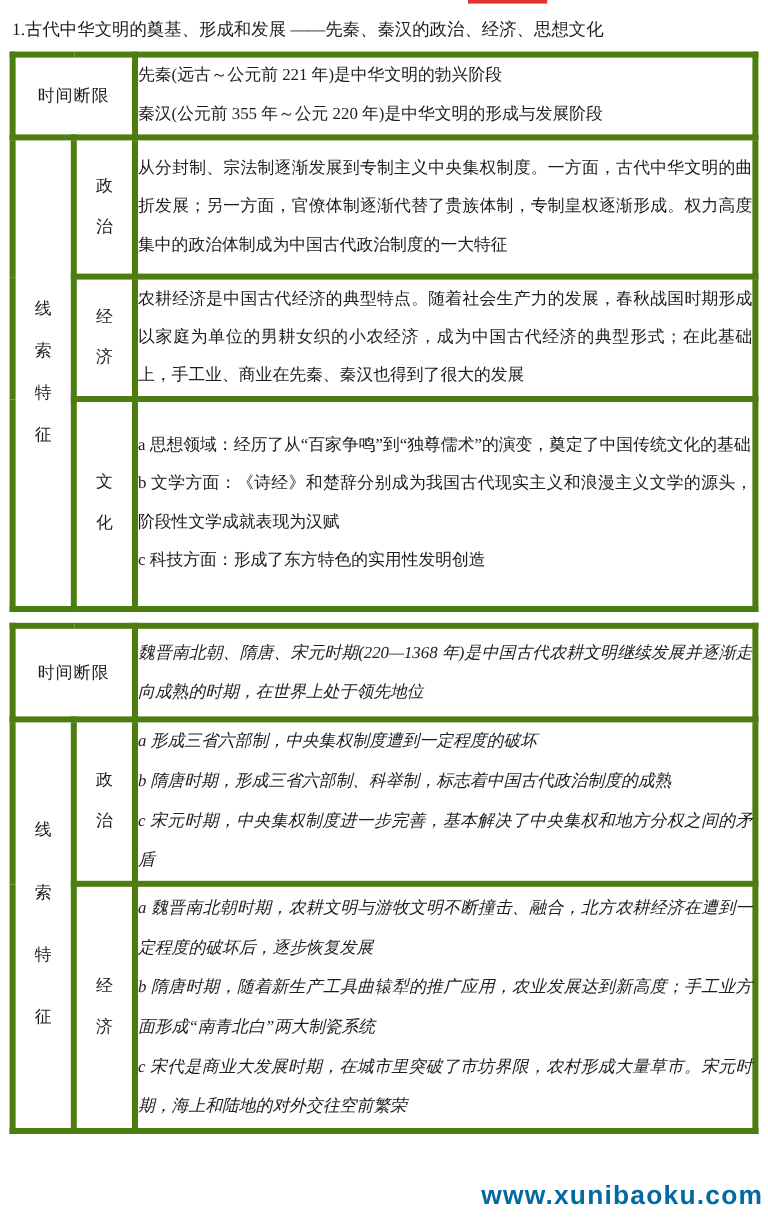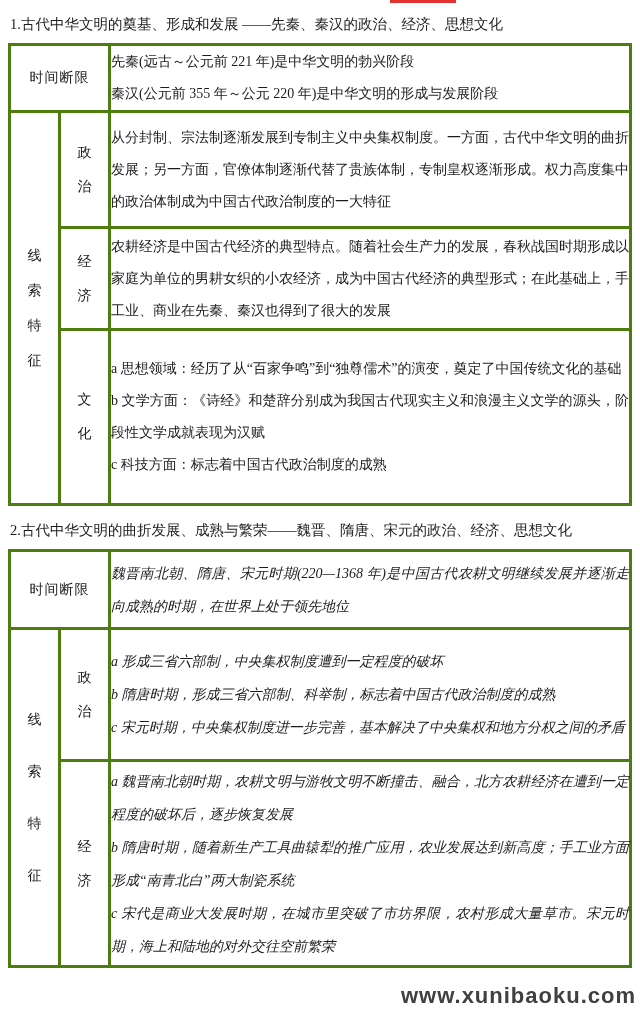--- a/index.html
+++ b/index.html
@@ -40,21 +40,21 @@
   }
 
   table.k-table {
     border-collapse: collapse;
     width: 624px;
     table-layout: fixed;
     font-size: 14px;
     margin-top: 9px;
   }
   table.k-table td {
-    border: 3px solid #4d7c0f;
+    border: 5px solid #4d7c0f;
     vertical-align: middle;
     padding: 0;
   }
   .col-feat  { width: 45px; }
   .col-label { width: 52px; }
 
   .hdr-cell { text-align: center; letter-spacing: 1px; }
 
   .vlabel-box {
     width: 16px;
@@ -70,21 +70,21 @@
   .cell-content p { margin: 0; text-align: justify; }
   table.k-table-2 .cell-content { line-height: 33px; font-style: italic; }
 
   .watermark {
     position: absolute;
     right: 4px; top: 983px;
     font-family: "Liberation Sans", "DejaVu Sans", sans-serif;
     font-weight: bold;
     font-size: 22px;
     letter-spacing: 1px;
-    color: #404040;
+    color: #0369a1;
   }
 </style>
 </head>
 <body>
 
 <div class="top-red-mark"></div>
 
 <div class="page">
 
 
@@ -119,27 +119,26 @@
         <p>农耕经济是中国古代经济的典型特点。随着社会生产力的发展，春秋战国时期形成以家庭为单位的男耕女织的小农经济，成为中国古代经济的典型形式；在此基础上，手工业、商业在先秦、秦汉也得到了很大的发展</p>
       </td>
     </tr>
     <tr style="height:175px;">
       <td class="col-label">
         <div class="vlabel-box">文化</div>
       </td>
       <td class="cell-content">
         <p>a 思想领域：经历了从“百家争鸣”到“独尊儒术”的演变，奠定了中国传统文化的基础</p>
         <p>b 文学方面：《诗经》和楚辞分别成为我国古代现实主义和浪漫主义文学的源头，阶段性文学成就表现为汉赋</p>
-        <p>c 科技方面：标志着中国古代政治制度的成熟</p>
+        <p>c 科技方面：形成了东方特色的实用性发明创造</p>
       </td>
     </tr>
   </tbody>
     </table>
 
-  <div class="table-caption">2.古代中华文明的曲折发展、成熟与繁荣——魏晋、隋唐、宋元的政治、经济、思想文化</div>
 
   <table class="k-table k-table-2">
     <tbody>
         <tr style="height:78px;">
       <td colspan="2" class="hdr-cell" style="width:97px;">时间断限</td>
       <td class="cell-content">
         <p>魏晋南北朝、隋唐、宋元时期(220—1368 年)是中国古代农耕文明继续发展并逐渐走向成熟的时期，在世界上处于领先地位</p>
       </td>
     </tr>
     <tr style="height:132px;">

